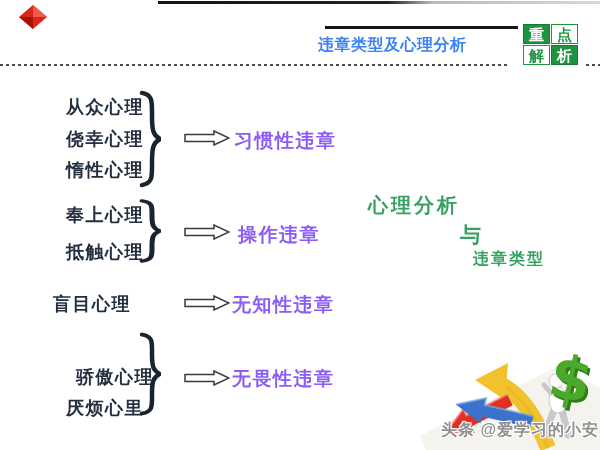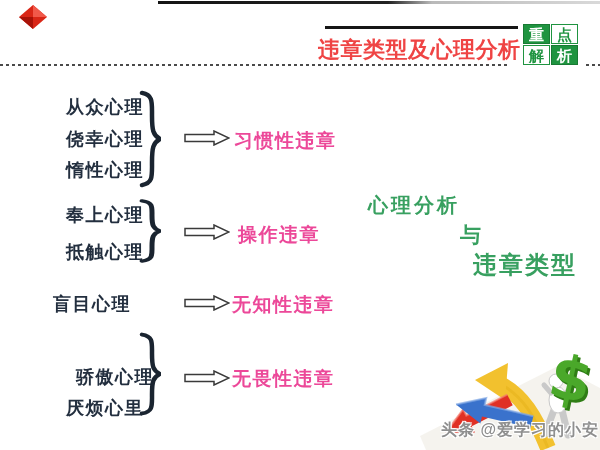--- a/index.html
+++ b/index.html
@@ -11,21 +11,21 @@
   .topline1{
     position:absolute;left:158px;top:1px;width:442px;height:3px;
     background:linear-gradient(90deg,#141414 0%,#222 52%,#b9b9b9 62%,#d9d9d9 100%);
   }
   .topline2{
     position:absolute;left:325px;top:26px;width:193px;height:3px;background:#161616;
   }
   .diamond{position:absolute;left:18px;top:4px;}
   .slide-title{
     position:absolute;left:318px;top:35px;width:180px;
-    font-size:22px;font-weight:bold;color:#ef4444;letter-spacing:0.5px;
+    font-size:16px;font-weight:bold;color:#3b82f6;letter-spacing:0.5px;
     font-family:"Liberation Sans",sans-serif;white-space:nowrap;
   }
   .logo{
     position:absolute;left:523px;top:24px;width:56px;height:42px;
     display:grid;grid-template-columns:27px 27px;grid-template-rows:20px 20px;
     gap:1px;background:#fff;
   }
   .logo .tile{
     display:flex;align-items:center;justify-content:center;
     font-size:15px;font-weight:bold;line-height:1;box-sizing:border-box;
@@ -38,30 +38,30 @@
   }
   .dash.seg1{left:0;width:508px;}
   .dash.seg2{left:586px;width:14px;}
   
   .item{
     position:absolute;font-family:"Liberation Serif","DejaVu Serif",serif;
     font-weight:bold;font-size:18px;color:#232f3f;letter-spacing:1.5px;white-space:nowrap;
   }
   .result{
     position:absolute;font-family:"Liberation Serif","DejaVu Serif",serif;
-    font-weight:bold;font-size:19px;color:#ec4899;letter-spacing:1.5px;white-space:nowrap;
+    font-weight:bold;font-size:19px;color:#8b5cf6;letter-spacing:1.5px;white-space:nowrap;
   }
   .brace{position:absolute;left:139px;width:22px;}
   .arrow{position:absolute;left:184px;width:46px;height:16px;}
   
   .cap{position:absolute;font-family:"Liberation Serif","DejaVu Serif",serif;
        font-weight:bold;color:#38a060;white-space:nowrap;}
   .cap1{left:368px;top:192px;font-size:20px;letter-spacing:3px;}
   .cap2{left:460px;top:221px;font-size:21px;}
-  .cap3{left:473px;top:249px;font-size:24px;letter-spacing:2px;}
+  .cap3{left:473px;top:249px;font-size:16px;letter-spacing:2px;}
   
   .clipart{position:absolute;left:418px;top:338px;width:182px;height:112px;}
   .watermark{
     position:absolute;left:441px;top:420px;font-size:16px;font-weight:bold;
     color:#8f8f8f;letter-spacing:1px;white-space:nowrap;
     text-shadow:-1px -1px 0 #fff,1px -1px 0 #fff,-1px 1px 0 #fff,1px 1px 0 #fff,0 0 2px #fff;
   }
 </style>
 </head>
 <body>

